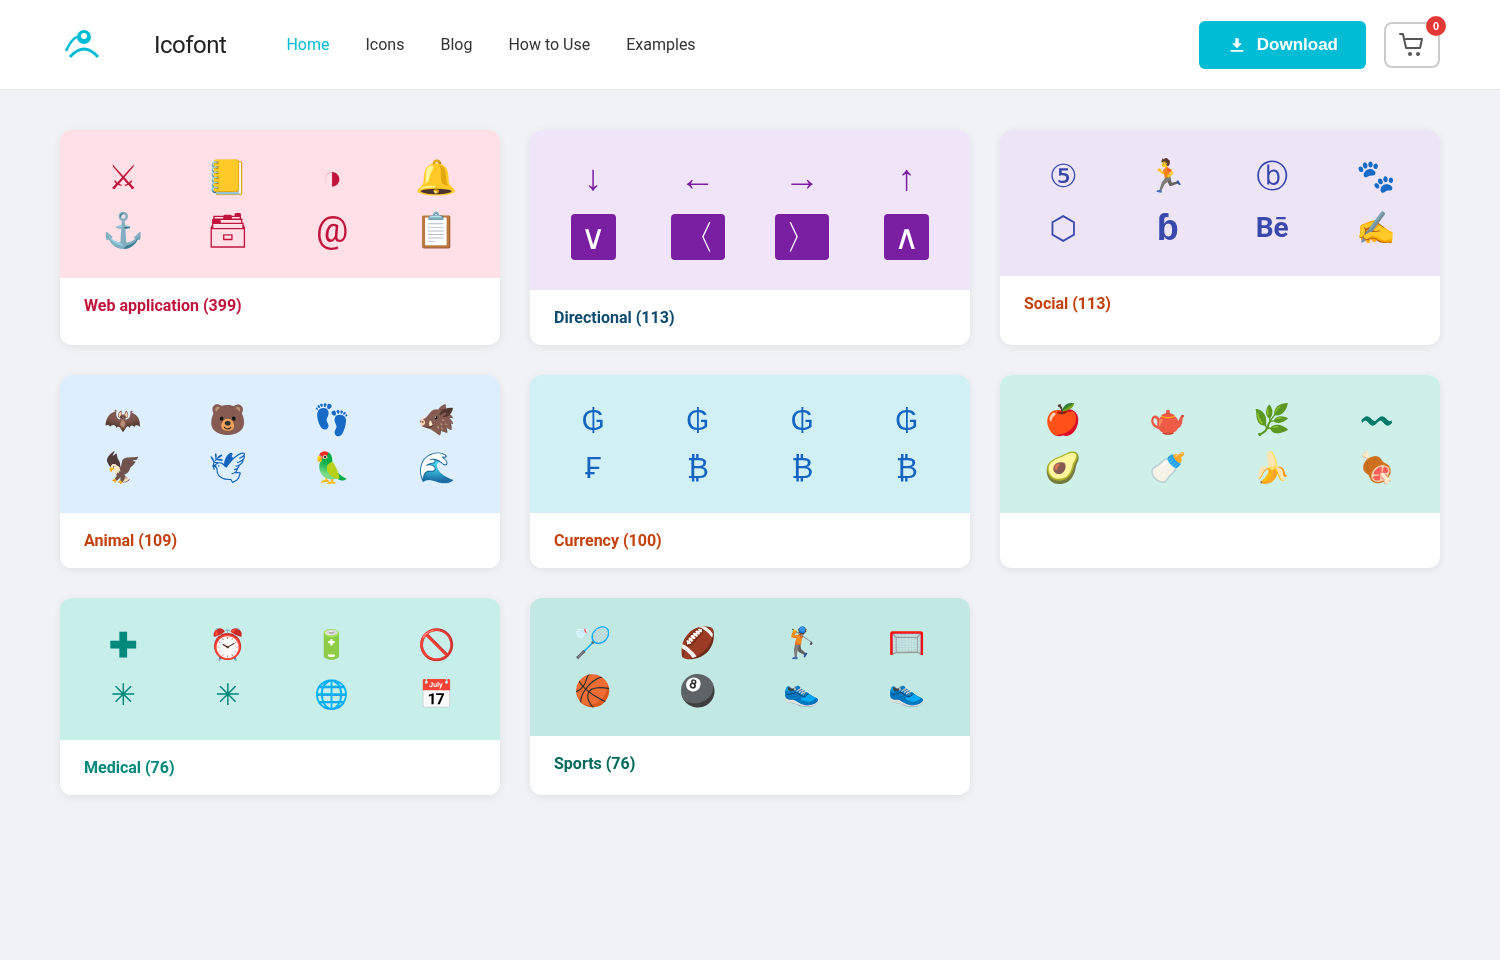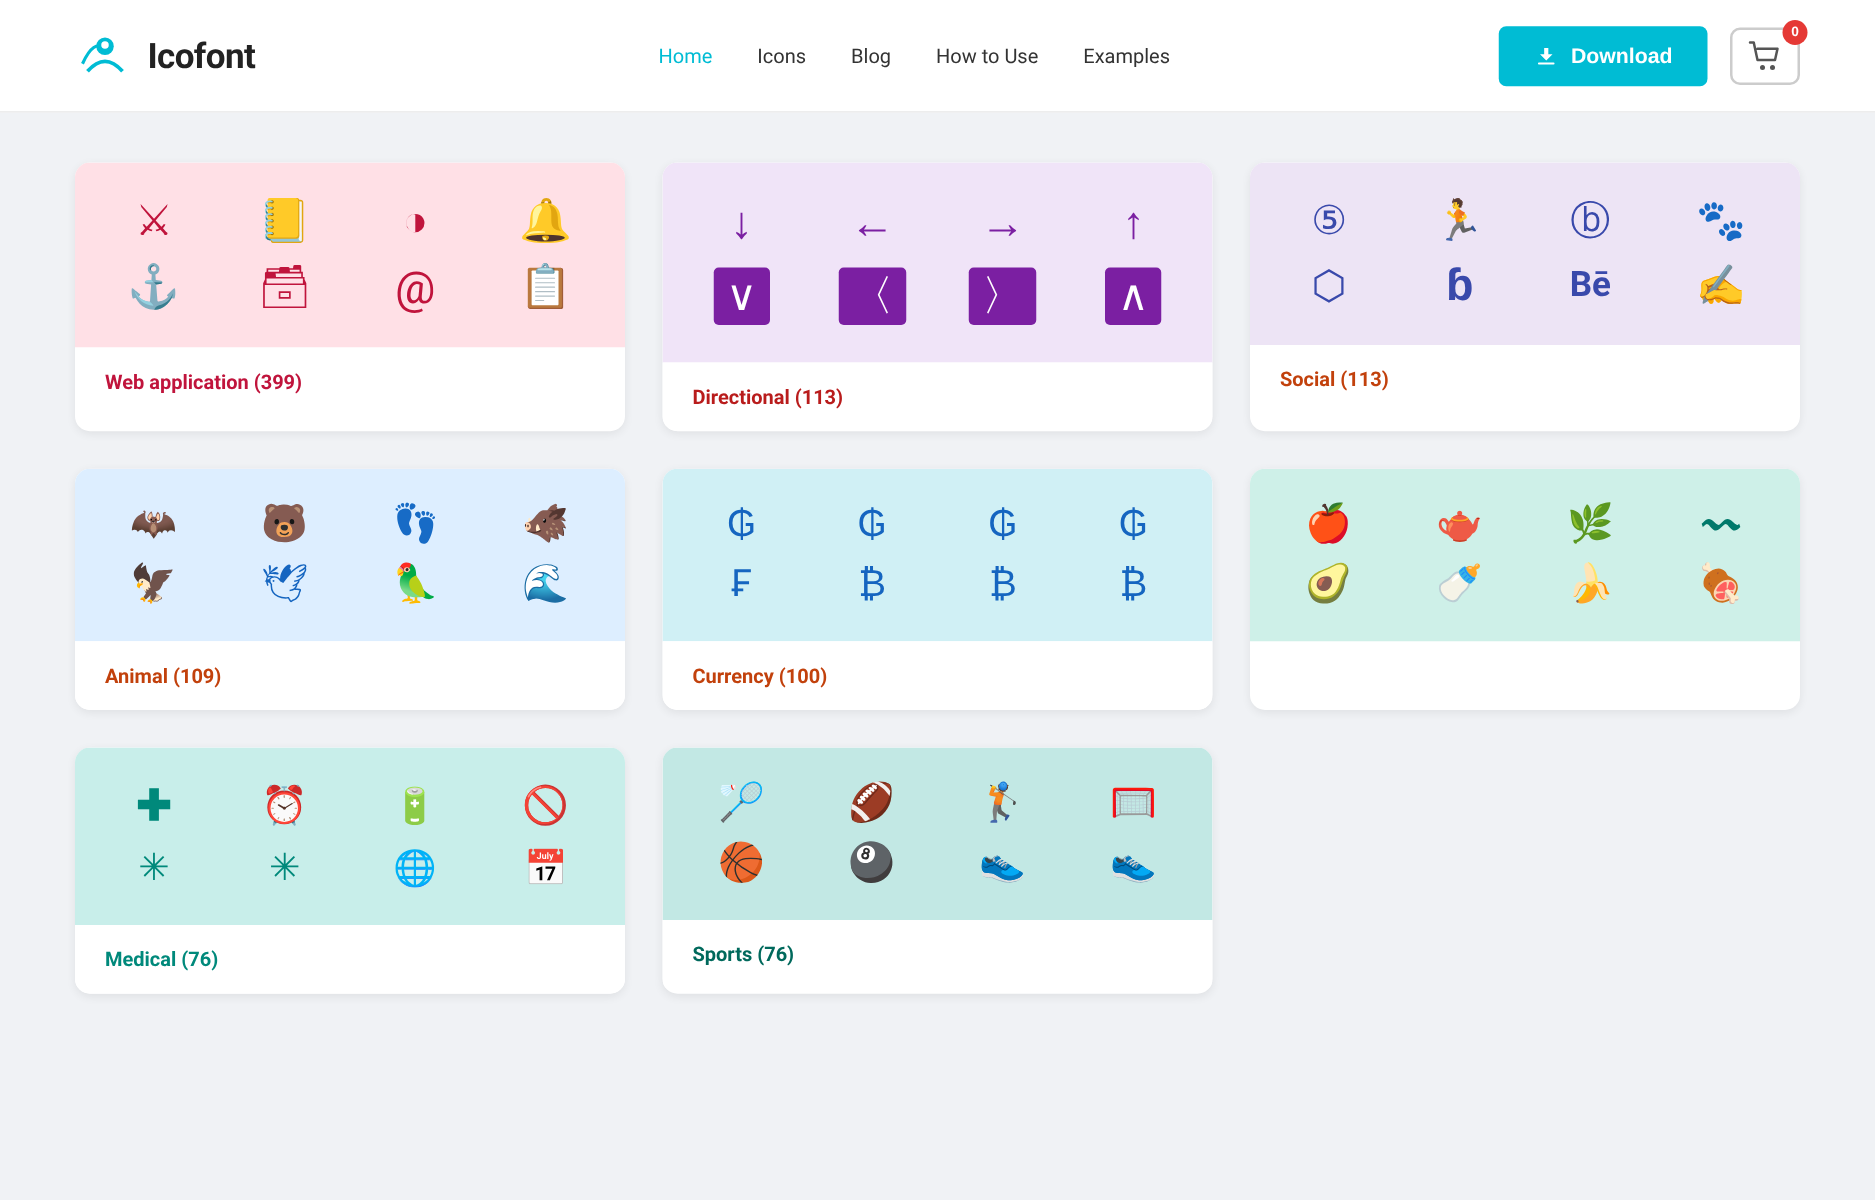--- a/index.html
+++ b/index.html
@@ -22,31 +22,31 @@
       display: flex;
       align-items: center;
       gap: 10px;
       margin-right: 60px;
     }
     .logo-icon {
       width: 48px;
       height: 48px;
     }
     .logo-text {
-      font-size: 28px;
-      font-weight: 700;
+      font-size: 24px;
+      font-weight: 400;
       color: #222;
       letter-spacing: -0.5px;
+      margin-left: 36px;
     }
     nav {
       display: flex;
       align-items: center;
       gap: 36px;
       flex: 1;
-      justify-content: center;
     }
     .nav-link {
       font-size: 16px;
       color: #333;
       text-decoration: none;
       cursor: pointer;
     }
     .nav-link.active {
       color: #00bcd4;
     }
@@ -136,21 +136,21 @@
     
     .bg-pink { background: #ffe0e6; }
     .bg-rose { background: #ffd6e0; }
     .bg-lavender { background: #f0e4f8; }
     .bg-purple-light { background: #ede4f5; }
     .bg-blue-light { background: #ddeeff; }
     .bg-cyan-light { background: #d0f0f5; }
 
     
     .color-red { color: #c0143c; }
-    .color-purple { color: #b91c1c; }
+    .color-purple { color: #0c4a6e; }
     .color-indigo { color: #c2410c; }
     .color-teal { color: #00897b; }
     .color-dark-teal { color: #00695c; }
   </style>
 </head>
 <body>
 
 <header>
   <div class="logo-area">
     <svg class="logo-icon" viewBox="0 0 48 48" fill="none" xmlns="http://www.w3.org/2000/svg">

